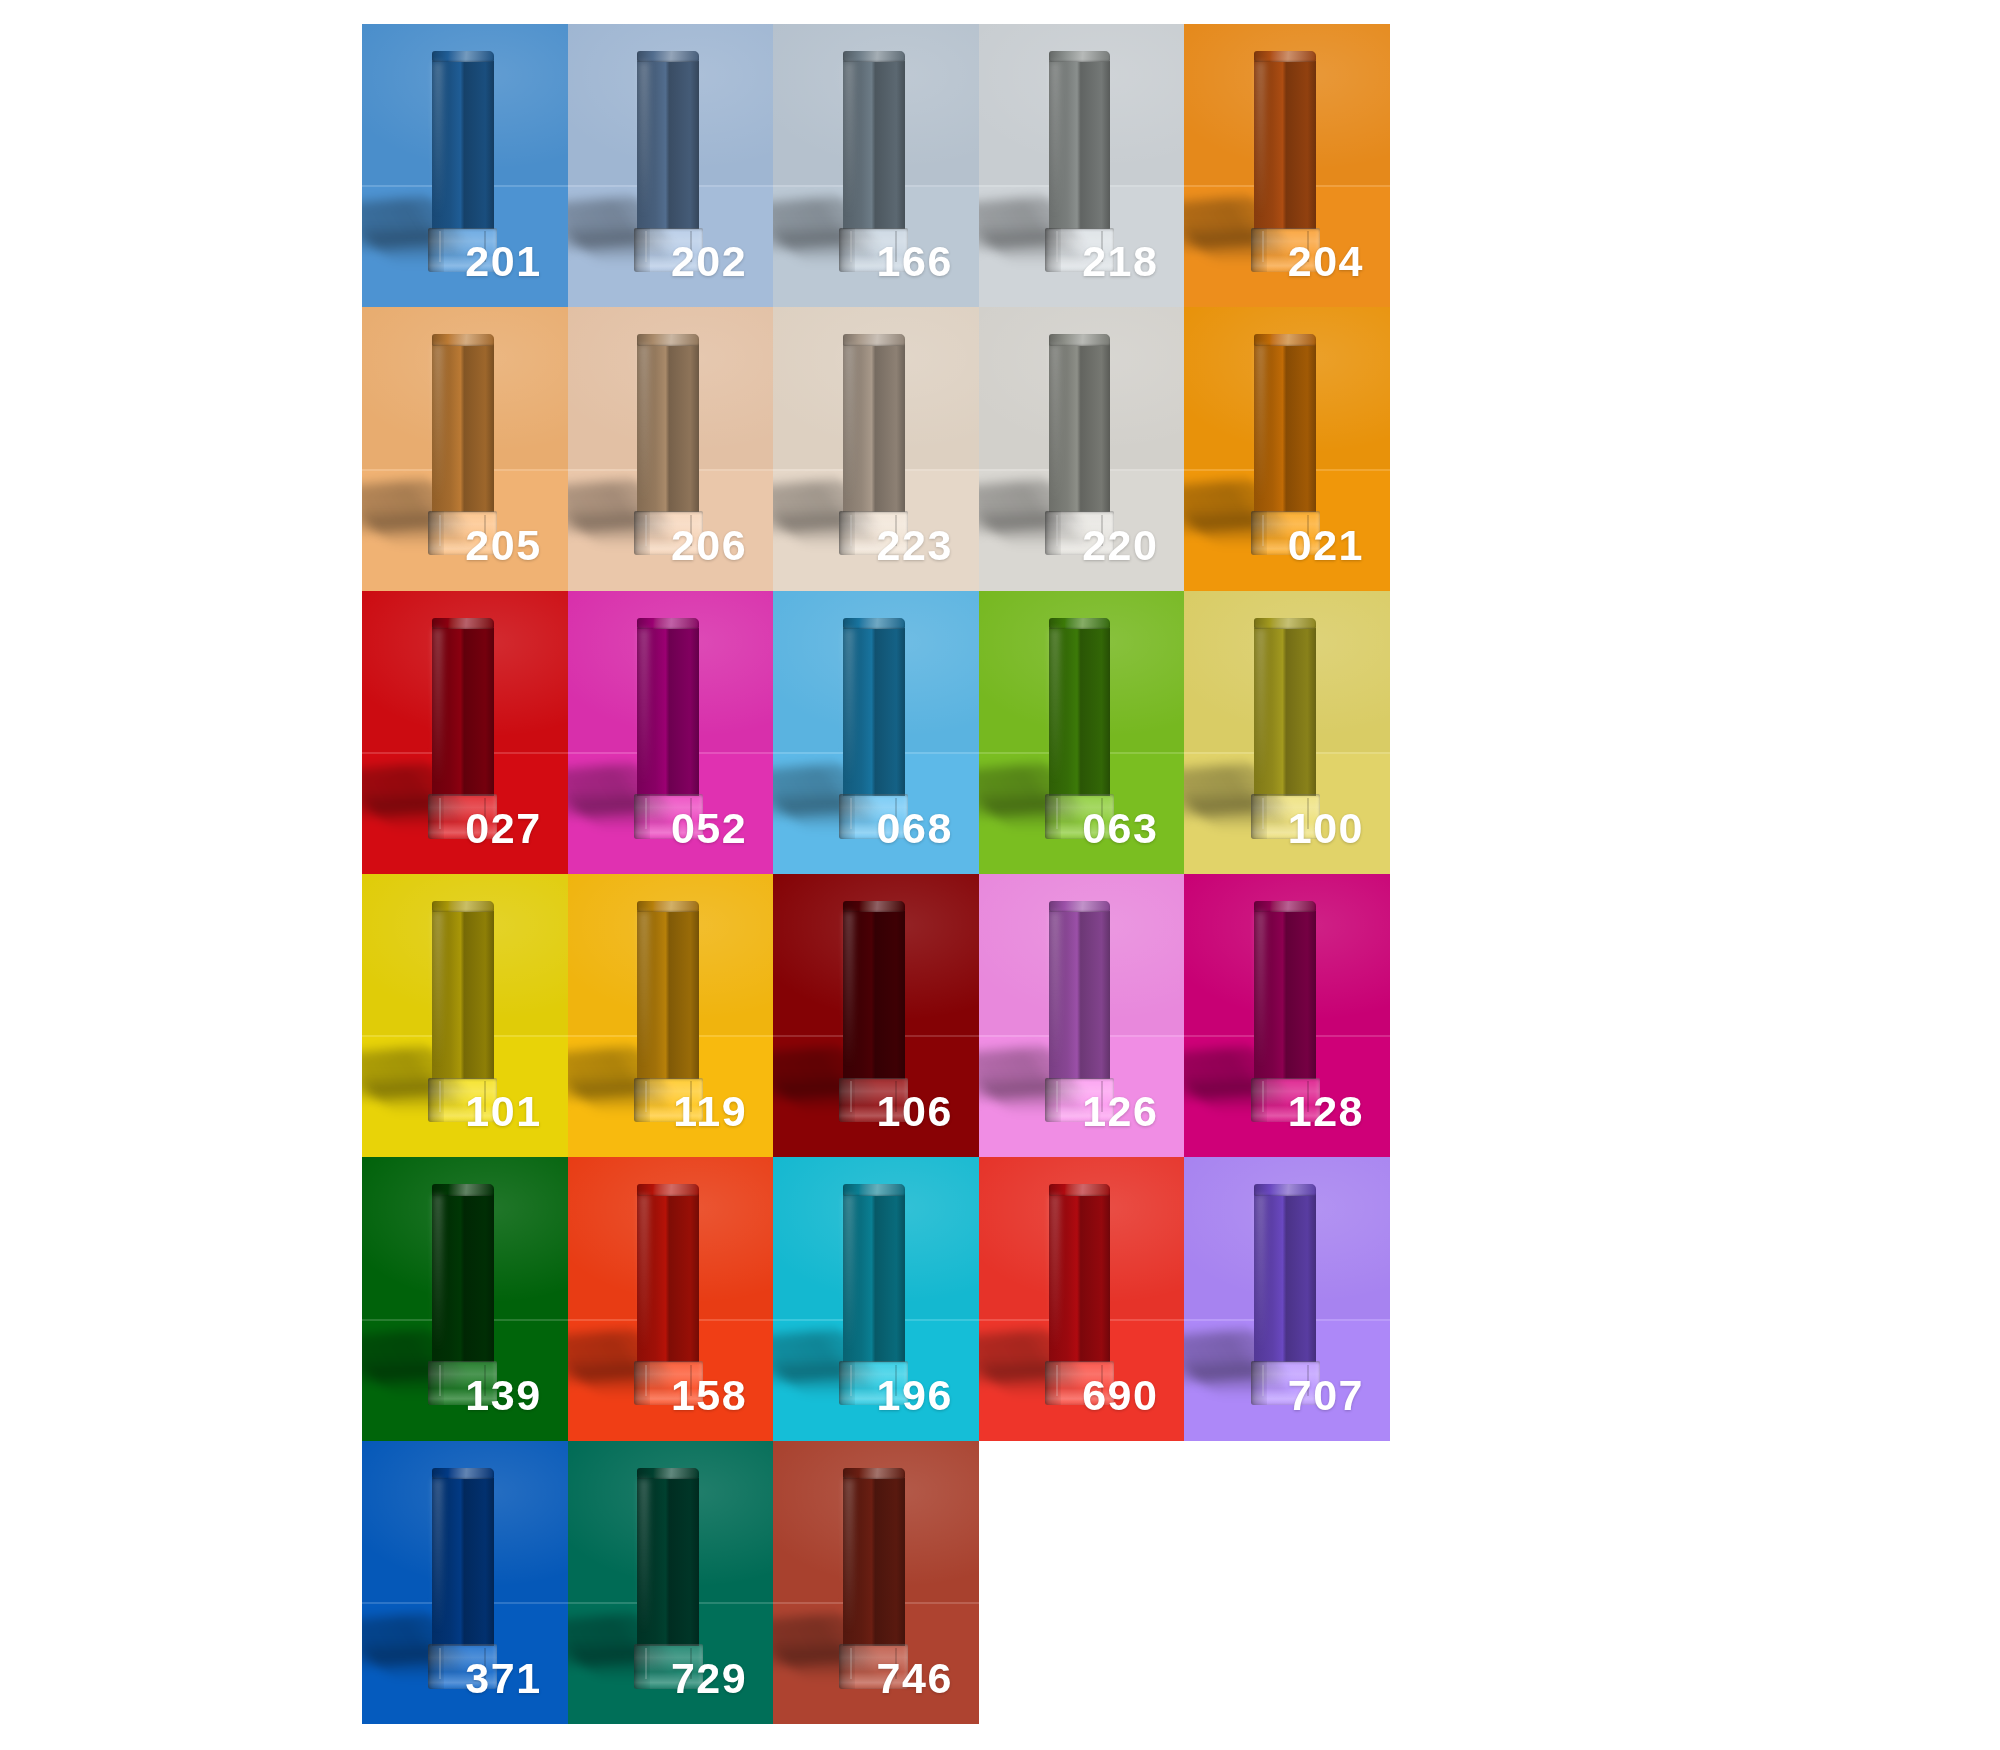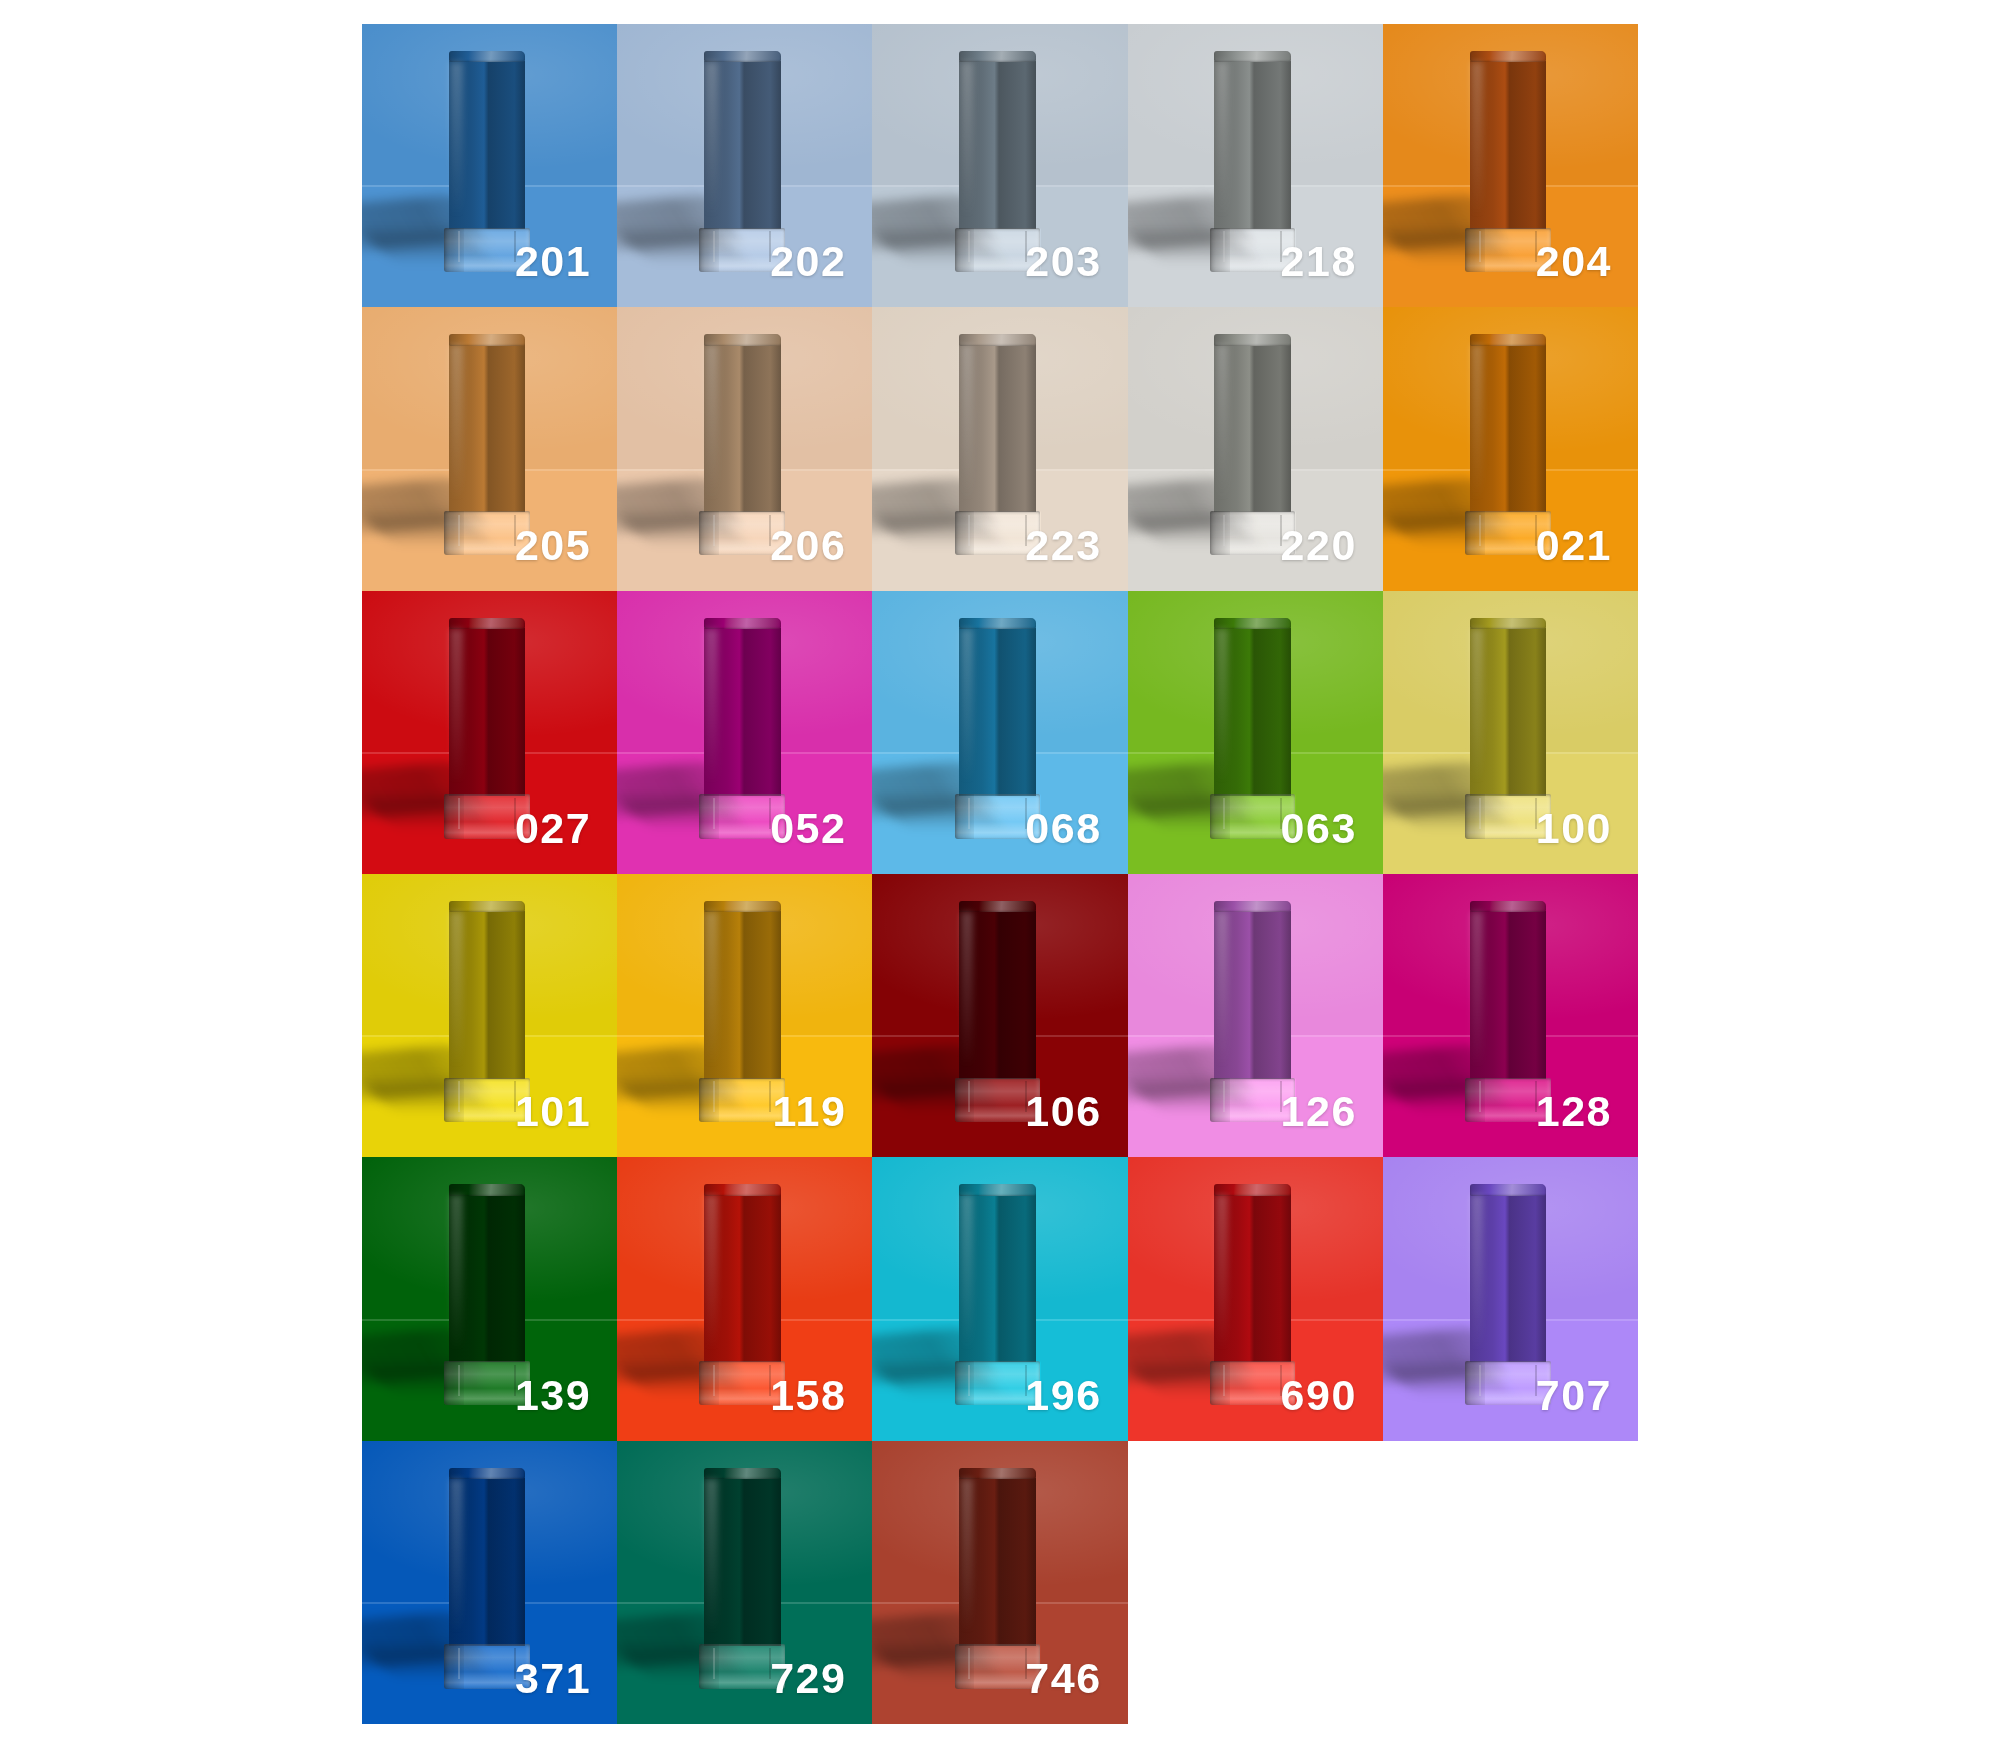--- a/index.html
+++ b/index.html
@@ -7,21 +7,21 @@
   body{
     width:2000px;height:1750px;
     background:#ffffff;
     font-family:"Liberation Sans","DejaVu Sans",sans-serif;
     overflow:hidden;
     position:relative;
   }
   #grid{
     position:absolute;
     left:362px;top:24px;
-    width:1276px;height:1700px;
+    width:1028px;height:1700px;
     display:grid;
     grid-template-columns:repeat(5,1fr);
     grid-template-rows:repeat(6,1fr);
     background:#ffffff;
   }
   .cell{
     position:relative;
     overflow:hidden;
   }
   
@@ -199,21 +199,21 @@
         <div class="bottle">
           <div class="cap-body"></div>
           <div class="cap-top"></div>
           <div class="cap-gloss"></div>
           <div class="glass">
             <div class="glass-edge"></div>
           </div>
           <div class="glass-dark"></div>
         </div>
       </div>
-      <div class="label">203</div>
+      <div class="label">166</div>
     </div>
     <div class="cell" style="--bg: #c8cdd1; --obj: #8a8f8d;">
       <div class="scene">
         <div class="wall"></div>
         <div class="floor"></div>
         <div class="wallglow"></div>
         <div class="horizon"></div>
         <div class="shadow"></div>
         <div class="shadow2"></div>
         <div class="bottle">

